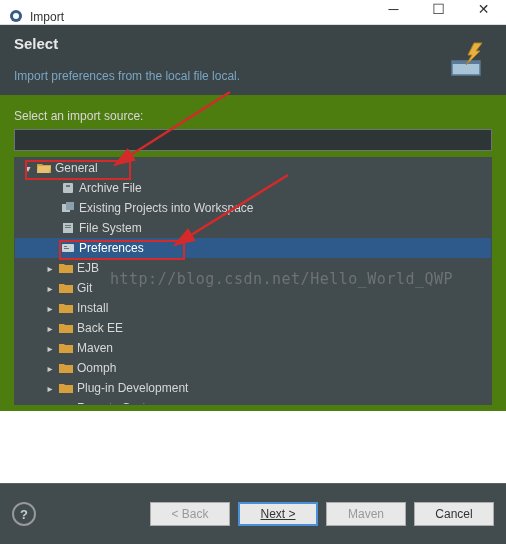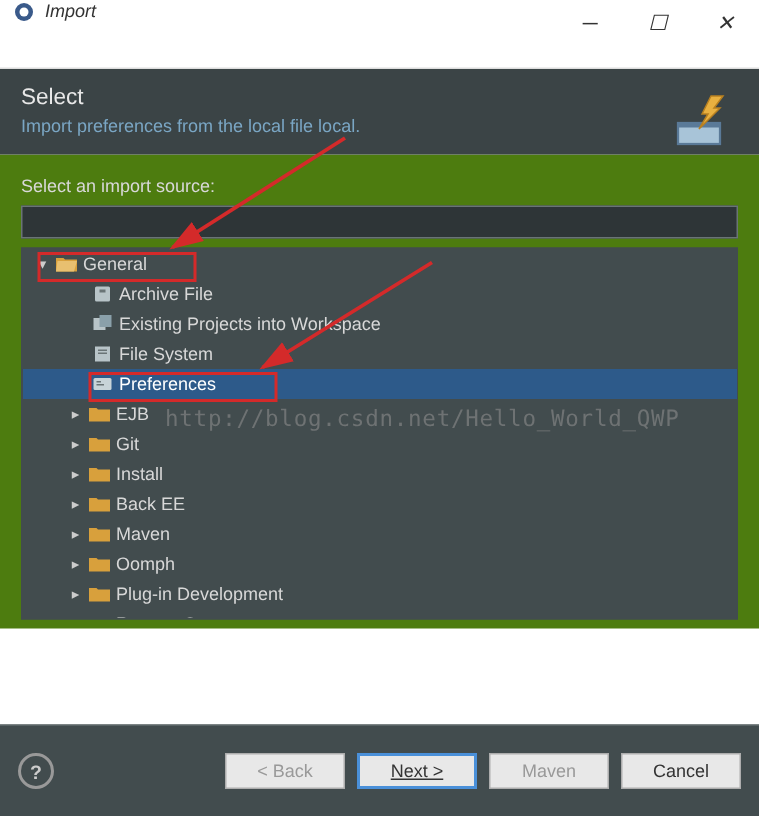--- a/index.html
+++ b/index.html
@@ -1,25 +1,25 @@
 <!DOCTYPE html>
 <html><head>
 <meta charset="utf-8">
 <style>
 * { margin: 0; padding: 0; box-sizing: border-box; font-family: "Segoe UI", Tahoma, sans-serif; }
 body { width: 506px; height: 544px; background: #fff; overflow: hidden; position: relative; }
 
-.title-bar { height: 46px; background: #fff; display: flex; align-items: flex-start; padding-left: 8px; border-bottom: 1px solid #ddd; font-style: italic; }
+.title-bar { height: 25px; background: #fff; display: flex; align-items: flex-end; padding-left: 8px; border-bottom: 1px solid #ddd; }
 .title-bar .icon { width: 16px; height: 16px; margin-right: 6px; display: flex; align-items: center; justify-content: center; }
 .title-bar .title { font-size: 12px; color: #333; flex: 1; }
 .win-btns { display: flex; }
 .win-btn { width: 45px; height: 30px; display: flex; align-items: center; justify-content: center; font-size: 14px; color: #333; }
 
 .header { background: #3b4446; padding: 10px 14px 12px; position: relative; }
-.header h1 { color: #e8e8e8; font-size: 15px; font-weight: 400; margin-bottom: 4px; }
+.header h1 { color: #e8e8e8; font-size: 15px; font-weight: 700; margin-bottom: 17px; }
 .header p { color: #7aa6c4; font-size: 12px; }
 .header-icon { position: absolute; right: 18px; top: 12px; width: 44px; height: 44px; }
 
 .body { background: #4d7c0f; padding: 14px 14px 6px; }
 .label { color: #d8d8d8; font-size: 12px; margin-bottom: 6px; }
 .filter-input { width: 100%; height: 22px; background: #2e3537; border: 1px solid #6a7476; color: #ddd; font-size: 12px; padding: 0 4px; }
 
 .tree { margin-top: 6px; background: #424c4e; border: 1px solid #424c4e; height: 248px; overflow: hidden; position: relative; }
 .tree-inner { height: 100%; overflow-y: auto; }
 .tree-inner::-webkit-scrollbar { width: 16px; background: #5a6466; }

